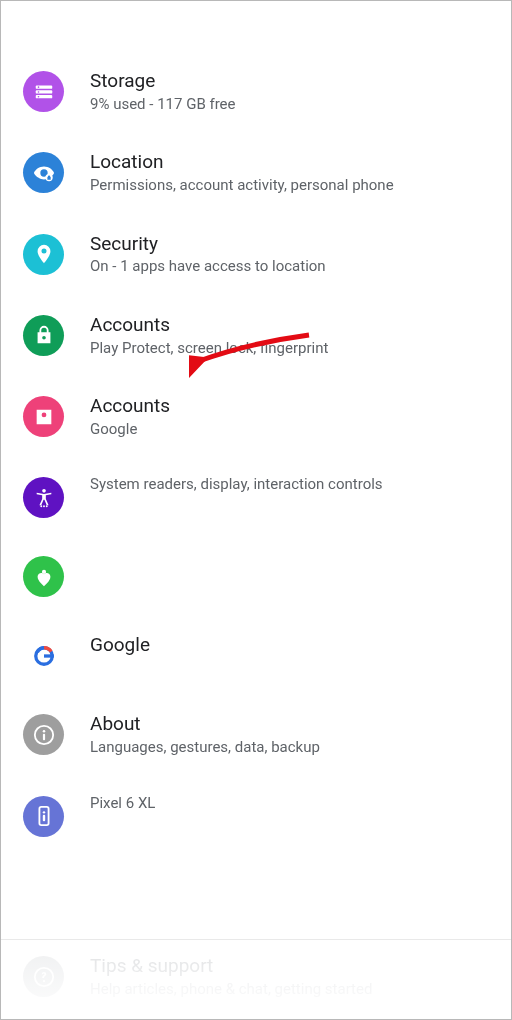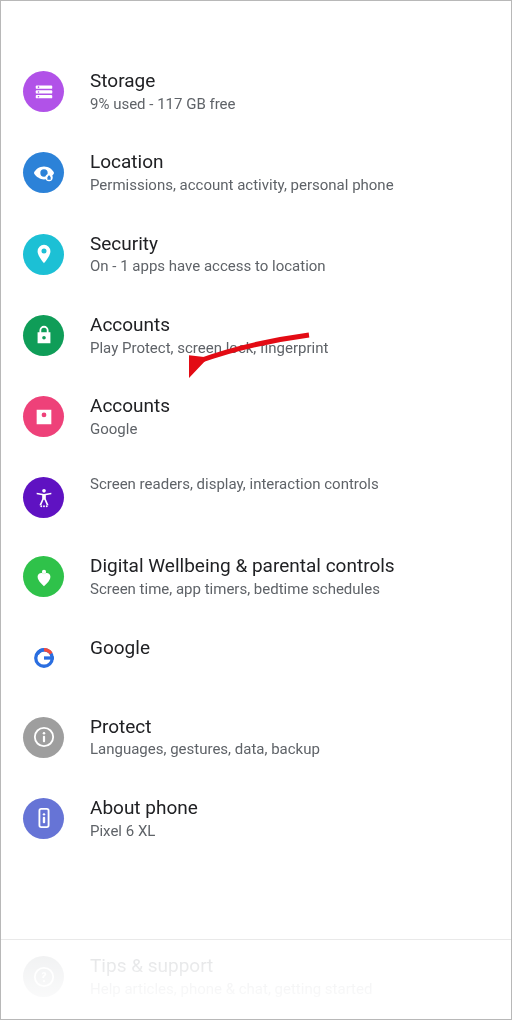--- a/index.html
+++ b/index.html
@@ -163,34 +163,30 @@
     <div class="icon-wrap c-accessibility">
       <svg viewBox="0 0 24 24">
           <circle cx="12" cy="4.2" r="2"></circle>
           <path d="M20 8l-6 1v4l3 7h-2l-2.5-6h-1L9 20H7l3-7V9L4 8V6.3l8 1.3 8-1.3V8z"></path>
           <circle cx="9" cy="21" r="1" fill="#fff"></circle>
           <circle cx="12" cy="21" r="1" fill="#fff"></circle>
           <circle cx="15" cy="21" r="1" fill="#fff"></circle>
         </svg>
     </div>
     <div class="item-text">
-      <div class="item-subtitle">Screen readers, display, interaction controls</div>
+      <div class="item-subtitle">System readers, display, interaction controls</div>
     </div>
   </div>
 
   <div class="setting-item">
     <div class="icon-wrap c-wellbeing">
       <svg viewBox="0 0 24 24">
           <circle cx="12" cy="6.5" r="2.3"></circle>
           <path d="M12 22s-7-5.3-7-10.2c0-2.5 1.9-4.3 4.1-4.3 1.2 0 2.3.6 2.9 1.5.6-.9 1.7-1.5 2.9-1.5 2.2 0 4.1 1.8 4.1 4.3C19 16.7 12 22 12 22z"></path>
         </svg>
-    </div>
-    <div class="item-text">
-      <div class="item-title">Digital Wellbeing &amp; parental controls</div>
-      <div class="item-subtitle">Screen time, app timers, bedtime schedules</div>
     </div>
   </div>
 
   <div class="setting-item">
     <div class="icon-wrap c-google">
       <svg viewBox="0 0 40 40" width="40" height="40">
         <circle cx="20" cy="20" r="15" fill="none" stroke="#2a6ee0" stroke-width="6"></circle>
         <path d="M20 5 A15 15 0 0 1 33 12" fill="none" stroke="#f04b3f" stroke-width="6"></path>
         <path d="M20 5 A15 15 0 0 0 8 13" fill="none" stroke="#2a6ee0" stroke-width="6"></path>
         <rect x="20" y="17" width="18" height="6" fill="#2a6ee0"></rect>
@@ -203,35 +199,34 @@
 
   <div class="setting-item">
     <div class="icon-wrap c-system">
       <svg viewBox="0 0 24 24">
           <circle cx="12" cy="12" r="10" fill="none" stroke="#fff" stroke-width="2"></circle>
           <circle cx="12" cy="8" r="1.4"></circle>
           <rect x="10.8" y="10.7" width="2.4" height="7" rx="1"></rect>
         </svg>
     </div>
     <div class="item-text">
-      <div class="item-title">Protect</div>
+      <div class="item-title">About</div>
       <div class="item-subtitle">Languages, gestures, data, backup</div>
     </div>
   </div>
 
   <div class="setting-item">
     <div class="icon-wrap c-about">
       <svg viewBox="0 0 24 24">
           <rect x="7" y="2" width="10" height="20" rx="2" fill="none" stroke="#fff" stroke-width="2"></rect>
           <rect x="10.7" y="10.7" width="2.6" height="7" rx="1"></rect>
           <circle cx="12" cy="8" r="1.3"></circle>
         </svg>
     </div>
     <div class="item-text">
-      <div class="item-title">About phone</div>
       <div class="item-subtitle">Pixel 6 XL</div>
     </div>
   </div>
 
 </div>
 
 <svg class="arrow" width="130" height="60">
   <defs>
     <marker id="ah" markerWidth="14" markerHeight="12" refX="2" refY="6" orient="auto">
       <path d="M12 0 L0 6 L12 12 L8 6 Z" fill="#e30b14"></path>

